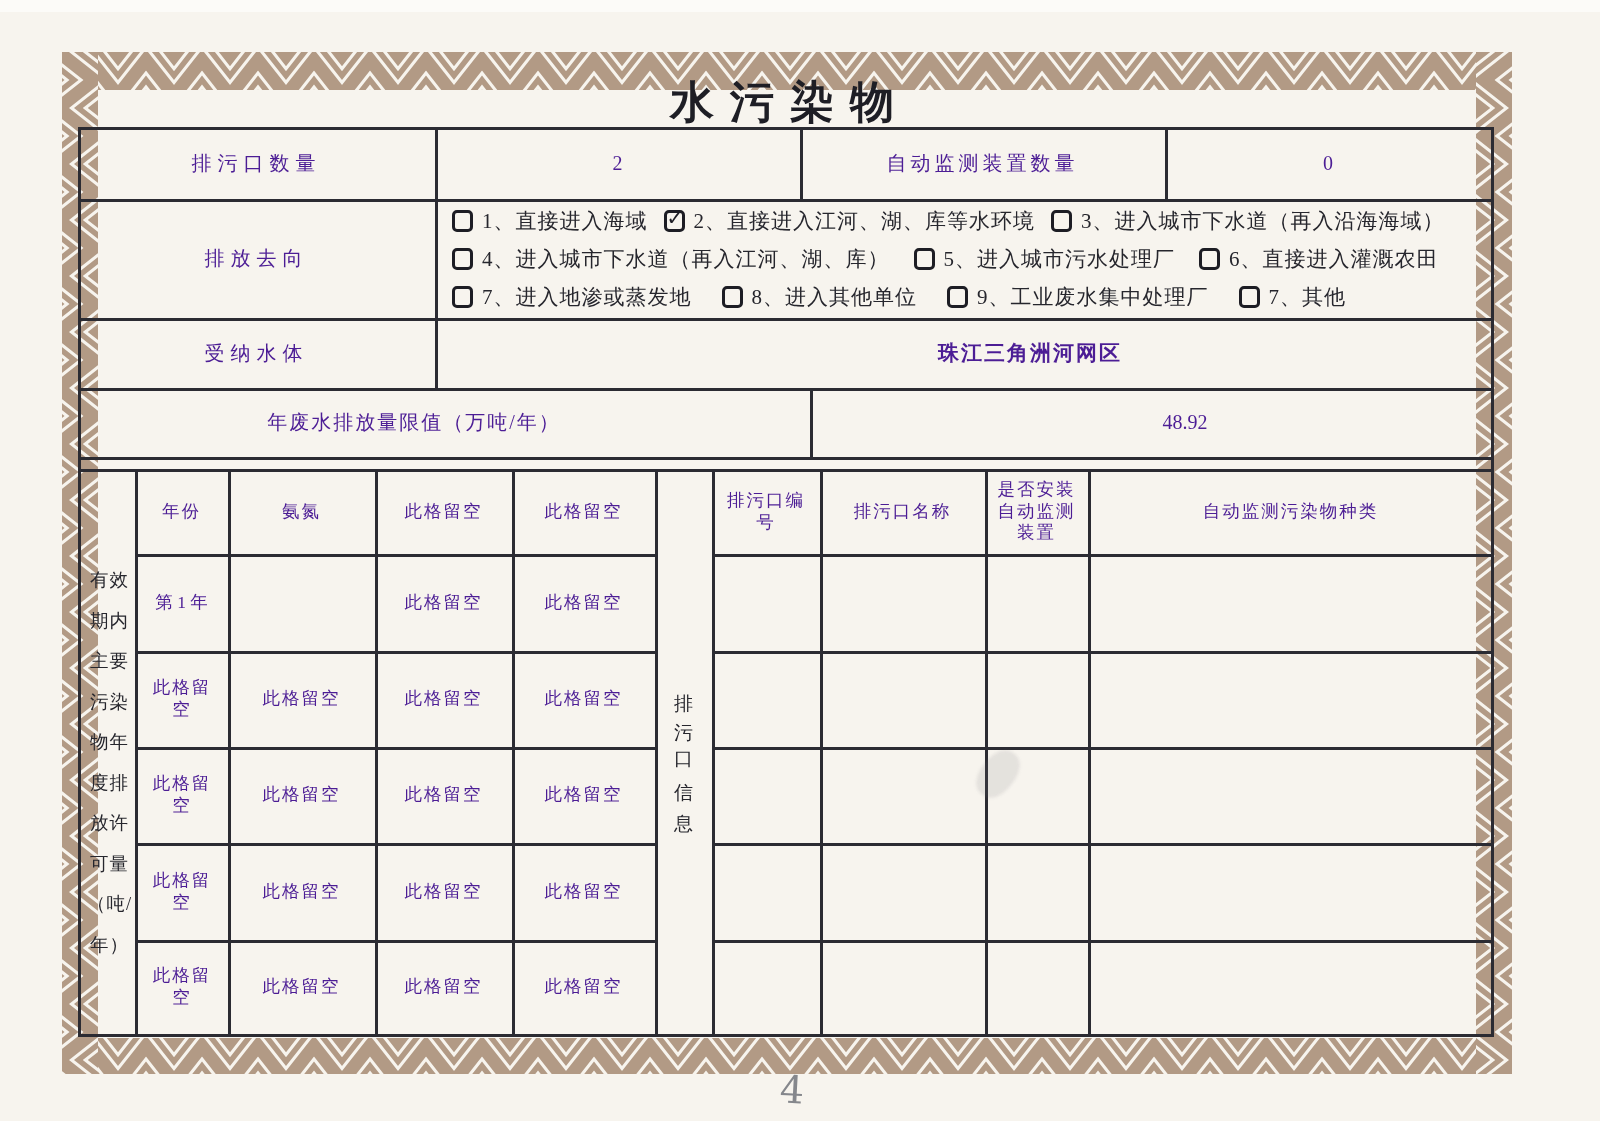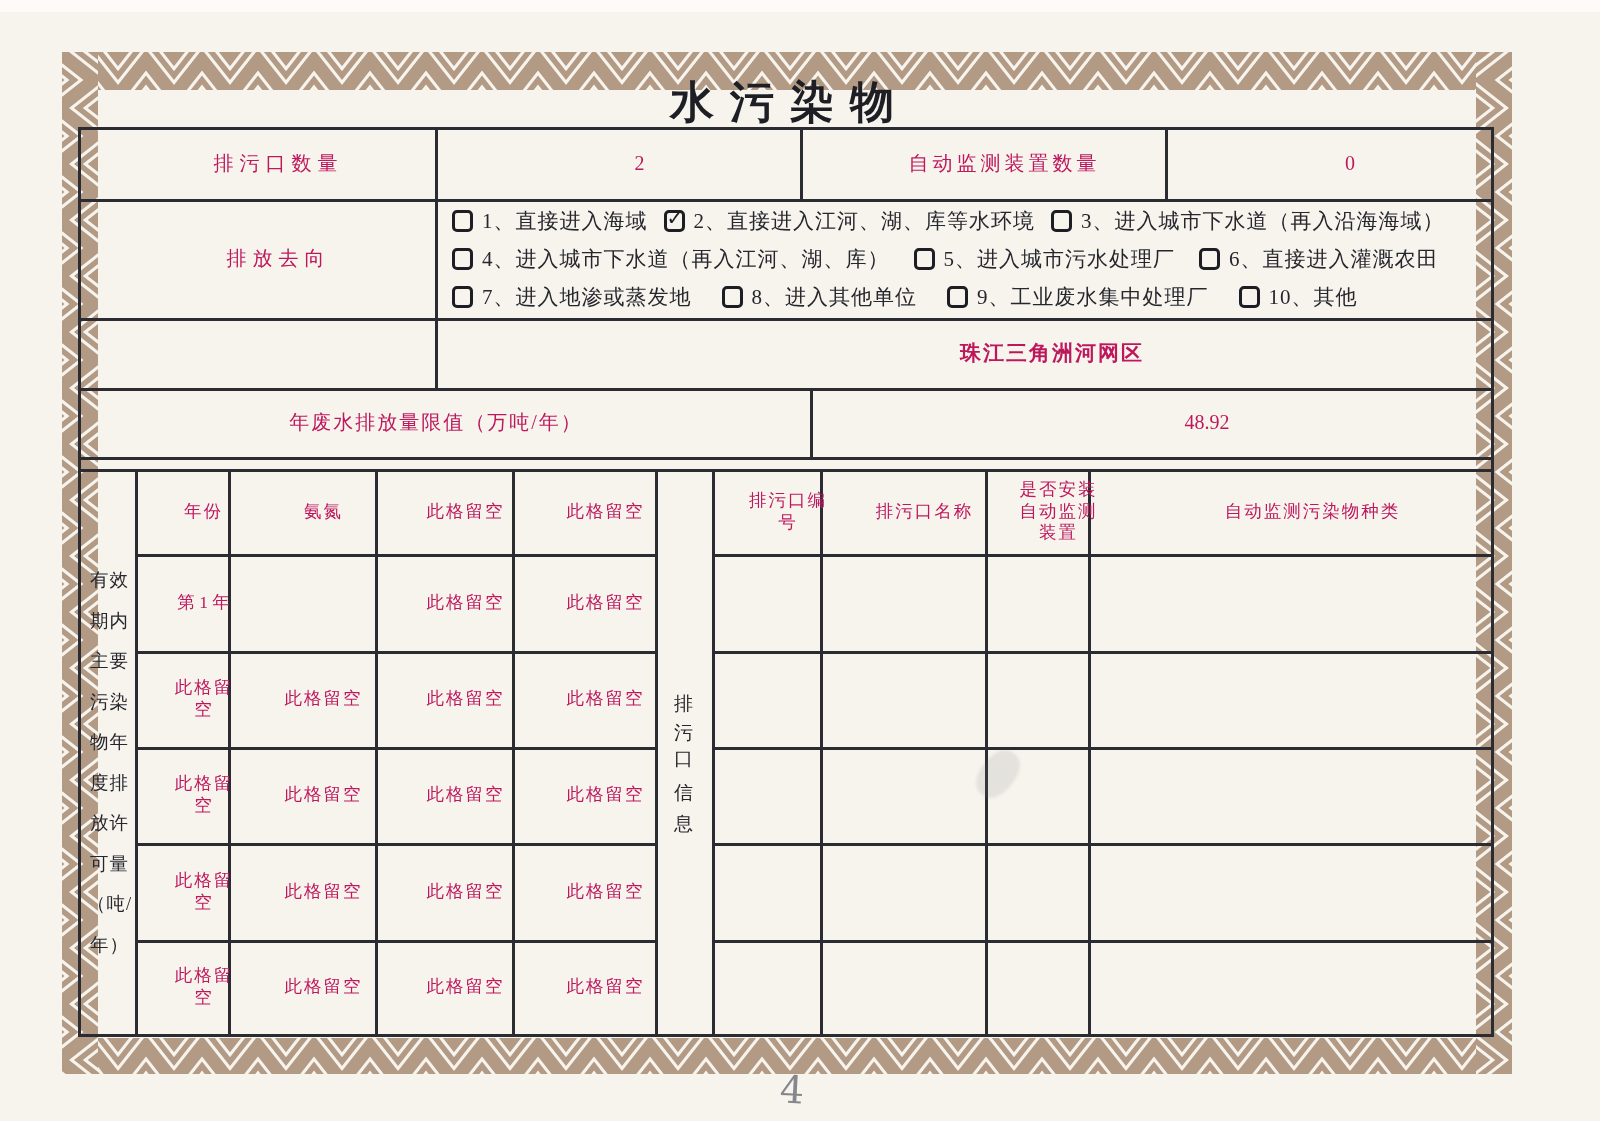--- a/index.html
+++ b/index.html
@@ -5,21 +5,21 @@
   html,body{margin:0;padding:0;background:#e8e6e1;}
   .page{
     position:relative;width:1600px;height:1121px;overflow:hidden;
     background:#f7f4ee;
     font-family:"Liberation Serif","DejaVu Serif",serif;
     color:#26262d;
   }
   .abs{position:absolute;}
   .cell{
     position:absolute;display:flex;align-items:center;justify-content:center;
-    color:#be185d;font-size:20px;line-height:1.25;text-align:center;margin-left:22px;
+    color:#4c1d95;font-size:20px;line-height:1.25;text-align:center;
   }
   .hl{position:absolute;height:2.6px;background:#2b2b32;}
   .vl{position:absolute;width:2.6px;background:#2b2b32;}
   .thick{height:3.4px;}
   .vthick{width:3.4px;}
   .ls6{letter-spacing:6px;}
   .ls4{letter-spacing:4px;}
   .ls2{letter-spacing:2px;}
   .small{font-size:17.5px;}
   .title{
@@ -215,25 +215,26 @@
       <span class="opt">
           <span class="cb">
             <span class="tick"></span>
           </span>
           <span>9、工业废水集中处理厂</span>
         </span>
       <span class="opt">
           <span class="cb">
             <span class="tick"></span>
           </span>
-          <span>10、其他</span>
+          <span>7、其他</span>
         </span>
     </div>
   </div>
 
+  <div class="cell ls6" style="left:78px;top:318px;width:357px;height:70px">受纳水体</div>
   <div class="cell" style="left:78px;top:388px;width:672px;height:69px;letter-spacing:2px">年废水排放量限值（万吨/年）</div>
 
   <div class="cell" style="left:500px;top:318px;width:1060px;height:70px;font-weight:700;font-size:21px;letter-spacing:2px">珠江三角洲河网区</div>
   <div class="cell" style="left:840px;top:388px;width:690px;height:69px">48.92</div>
 
   <div class="side-label">有效期内主要污染物年度排放许可量（吨/年）</div>
 
   <div class="cell small ls2" style="left:135px;top:469px;width:93px;height:85px">年份</div>
   <div class="cell small ls2" style="left:228px;top:469px;width:147px;height:85px">氨氮</div>
   <div class="cell small ls2" style="left:375px;top:469px;width:137px;height:85px">此格留空</div>

